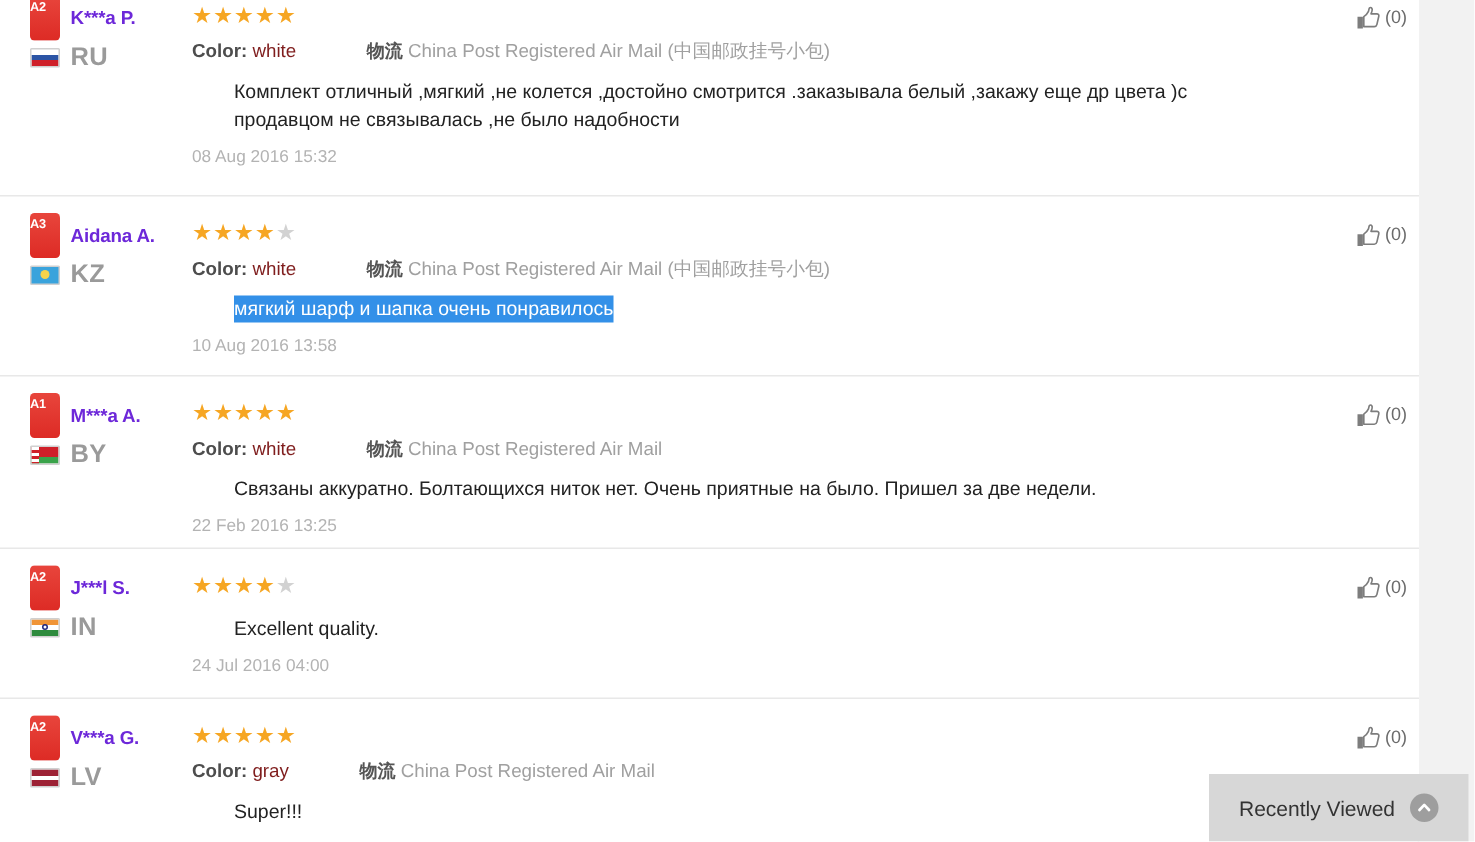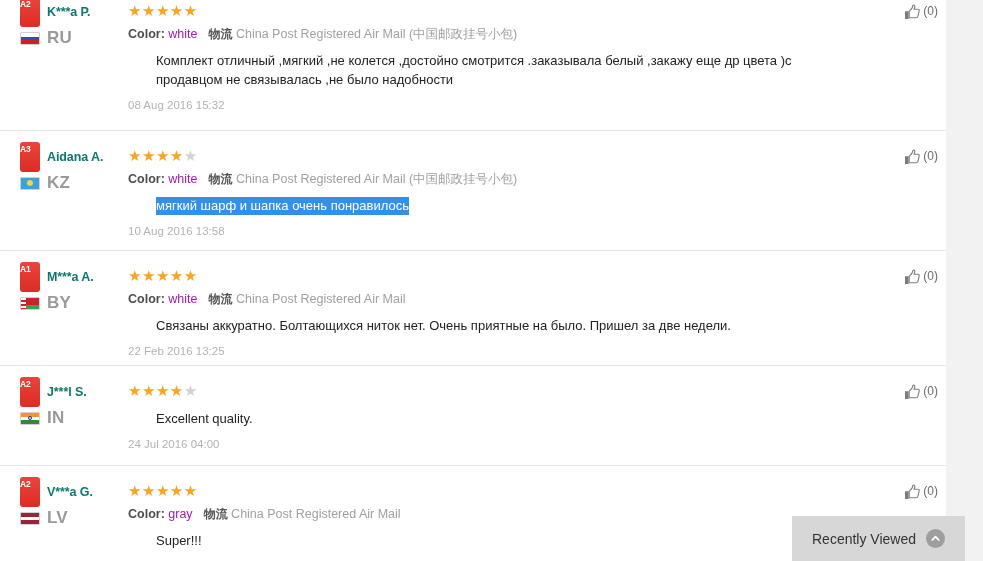--- a/index.html
+++ b/index.html
@@ -74,21 +74,21 @@
     background-image: linear-gradient(#e8453c, #dd2b25);
     color: #ffffff;
     font-size: 8.5px;
     font-weight: bold;
     letter-spacing: -0.2px;
     flex: 0 0 20px;
   }
   .author-name {
     font-size: 12.5px;
     font-weight: bold;
-    color: #0f766e;
+    color: #6d28d9;
     white-space: nowrap;
     letter-spacing: -0.1px;
   }
   .country-line {
     display: flex;
     align-items: center;
     gap: 7px;
     height: 20px;
     margin-top: 6px;
   }
@@ -166,26 +166,27 @@
     color: #9a9a9a;
     margin-top: 6px;
     line-height: 16px;
     white-space: nowrap;
     overflow: hidden;
   }
   .meta-label {
     color: #4d4d4d;
     font-weight: bold;
   }
-  .meta-value { color: #a21caf; }
+  .meta-value { color: #7f1d1d; }
   .meta-gap { display: inline-block; width: 11px; }
   .logistics-cn {
     color: #555555;
     font-weight: bold;
     font-size: 12px;
+    margin-left: 36px;
   }
   .logistics-name { color: #a0a0a0; }
 
   .review-text {
     font-size: 13px;
     color: #222222;
     line-height: 19px;
     margin-top: 9px;
     max-width: 760px;
     margin-left: 28px;
@@ -226,21 +227,21 @@
   }
   .thumb-count {
     font-size: 12px;
     color: #6b6b6b;
     line-height: 17px;
   }
 
   
   .recently-viewed {
     position: absolute;
-    right: 18px;
+    right: 4px;
     bottom: 0px;
     width: 173px;
     height: 45px;
     background: #d7d7d7;
     display: flex;
     align-items: center;
     justify-content: center;
     gap: 10px;
     box-sizing: border-box;
     cursor: pointer;

